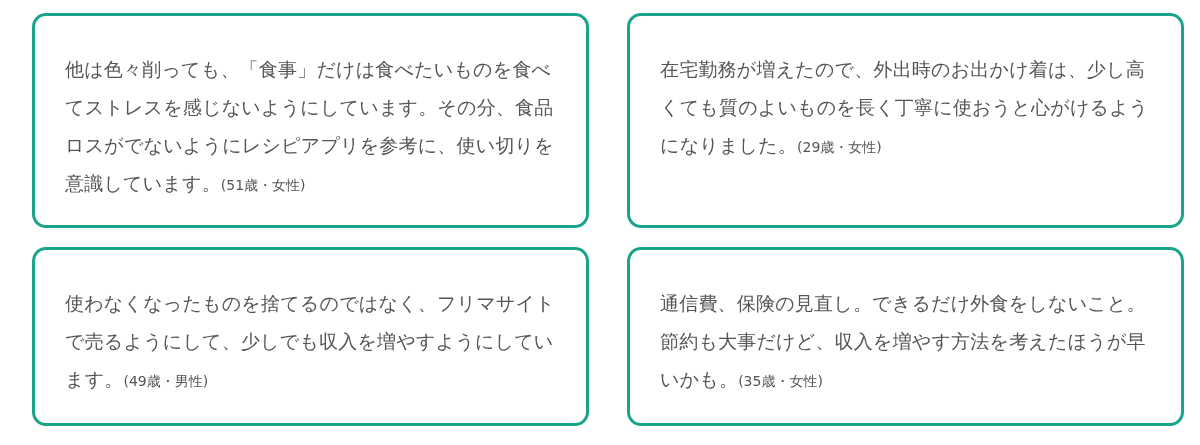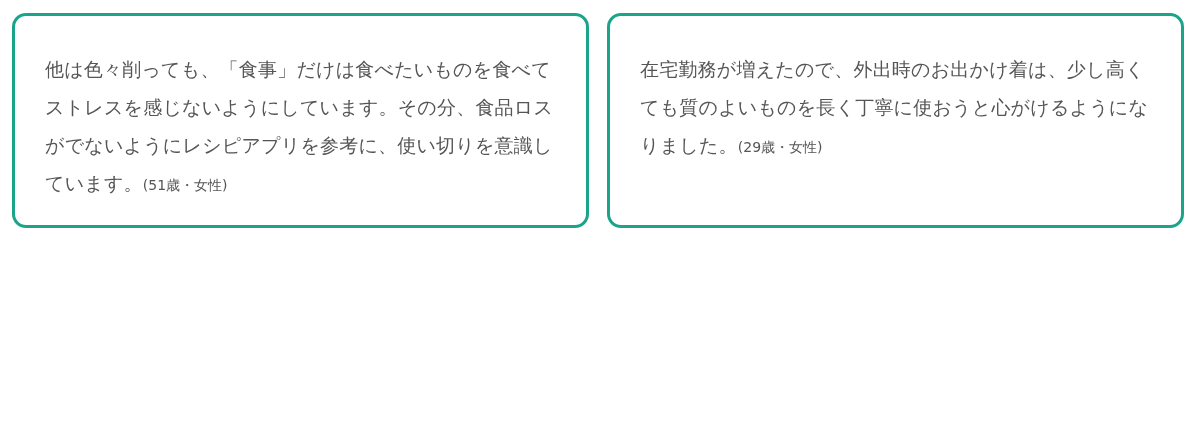--- a/index.html
+++ b/index.html
@@ -24,20 +24,21 @@
       grid-template-rows: 215px 179px;
       column-gap: 18px;
       row-gap: 19px;
     }
     .card {
       box-sizing: border-box;
       border: 3px solid #1aa58a;
       border-radius: 14px;
       background: #ffffff;
       padding: 34px 30px 20px 30px;
+      margin-left: 20px;
     }
     .card p {
       margin: 0;
       color: #555555;
       font-size: 19px;
       line-height: 38px;
       letter-spacing: 0.2px;
     }
     .card .attr {
       font-size: 14px;
@@ -48,13 +49,19 @@
 </head>
 <body>
 
 <div class="grid">
   <div class="card">
     <p><span>他は色々削っても、「食事」だけは食べたいものを食べてストレスを感じないようにしています。その分、食品ロスがでないようにレシピアプリを参考に、使い切りを意識しています。</span><span class="attr">(51歳・女性)</span></p>
   </div>
   <div class="card">
     <p><span>在宅勤務が増えたので、外出時のお出かけ着は、少し高くても質のよいものを長く丁寧に使おうと心がけるようになりました。</span><span class="attr">(29歳・女性)</span></p>
   </div>
+  <div class="card">
+    <p><span>使わなくなったものを捨てるのではなく、フリマサイトで売るようにして、少しでも収入を増やすようにしています。</span><span class="attr">(49歳・男性)</span></p>
+  </div>
+  <div class="card">
+    <p><span>通信費、保険の見直し。できるだけ外食をしないこと。節約も大事だけど、収入を増やす方法を考えたほうが早いかも。</span><span class="attr">(35歳・女性)</span></p>
+  </div>
 </div>
 
 </body></html>

